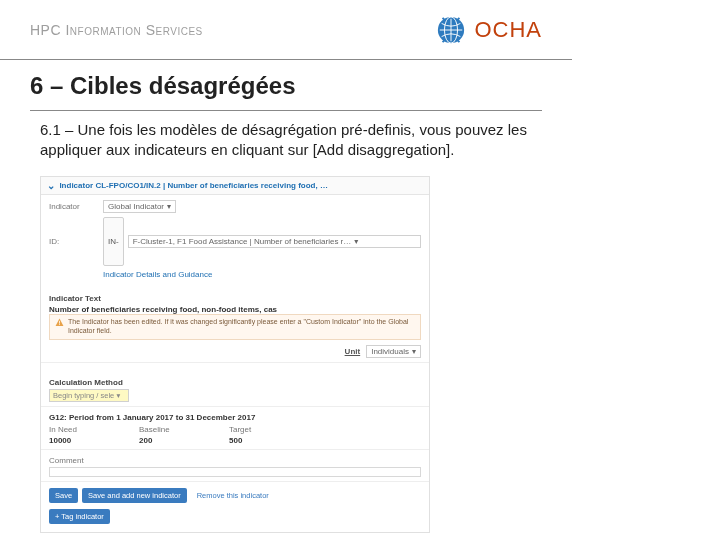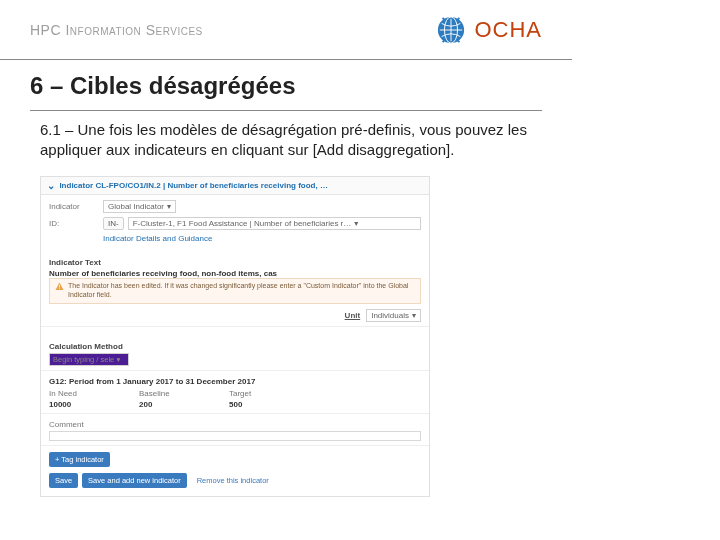--- a/index.html
+++ b/index.html
@@ -24,28 +24,28 @@
   .body-text { font-size: 15px; line-height: 1.35; }
 
   
   .shot { position: absolute; top: 176px; left: 40px; width: 390px; border: 1px solid #e0e0e0; font-size: 8px; font-family: Arial, sans-serif; color: #555; background: #fff; }
   .shot-bar { background: #fafafa; border-bottom: 1px solid #e5e5e5; padding: 3px 6px; display: flex; align-items: center; gap: 4px; }
   .chev { color: #1f6fb2; font-weight: bold; font-size: 10px; }
   .shot-bar-label { color: #1f6fb2; font-weight: bold; }
   .pad { padding: 5px 8px 8px 8px; }
   .row { display: flex; align-items: center; gap: 4px; margin-bottom: 4px; }
   .lbl { min-width: 50px; color: #777; }
-  .pill { display: inline-flex; align-items: center; border: 1px solid #d0d0d0; background: #fafafa; border-radius: 2px; padding: 1px 4px; gap: 3px; color: #555; }
+  .pill { display: inline-flex; align-items: center; border: 1px solid #d0d0d0; background: #fafafa; border-radius: 2px; padding: 19px 4px; gap: 3px; color: #555; }
   .link { color: #1f6fb2; }
   .section-label { font-weight: bold; color: #444; margin: 15px 0 2px 0; }
   .thinline { border-top: 1px solid #eee; margin: 4px -8px; }
   .warn { background: #fff7ef; border: 1px solid #f0d9c0; padding: 3px 5px; display: flex; gap: 4px; align-items: flex-start; color: #7a5a3a; font-size: 7px; line-height: 1.25; }
   .warn-ic { width: 9px; height: 9px; flex: none; }
   .unit-row { display: flex; justify-content: flex-end; gap: 6px; align-items: center; margin-top: 5px; font-size: 8px; }
-  .tinput { border: 1px solid #d0d0d0; background: #4c1d95; padding: 1px 3px; font-size: 7.5px; color: #888; display: inline-block; min-width: 80px; }
+  .tinput { border: 1px solid #d0d0d0; background: #fef9c3; padding: 1px 3px; font-size: 7.5px; color: #888; display: inline-block; min-width: 80px; }
   .g12-head { font-weight: bold; color: #333; margin-top: 6px; font-size: 8px; }
   .g12 { display: flex; gap: 30px; margin-top: 3px; }
   .g12 .col { min-width: 60px; }
   .g12 .col .h { color: #777; margin-bottom: 2px; }
   .g12 .col .v { font-weight: bold; color: #333; }
   .cmt-row { margin-top: 6px; }
   .cmt-row .lbl2 { color: #777; margin-bottom: 2px; }
   .cmt-row .box { border: 1px solid #d8d8d8; height: 10px; background: #fff; }
   .btn { display: inline-block; padding: 3px 6px; font-size: 7.5px; color: #fff; border-radius: 2px; }
   .btn-green { background: #6aaa3a; }
@@ -165,26 +165,26 @@
 
       <div class="cmt-row">
         <div class="lbl2">Comment</div>
         <div class="box" title="Comments"></div>
       </div>
 
       <div class="thinline"></div>
 
 
       <div class="btnrow">
-        <span class="btn btn-blue">+ Tag indicator</span>
+        <span class="btn btn-blue">Save</span>
+        <span class="btn btn-blue">Save and add new indicator</span>
+        <span class="btn btn-txt">Remove this indicator</span>
       </div>
 
       <div class="btnrow">
-        <span class="btn btn-blue">Save</span>
-        <span class="btn btn-blue">Save and add new indicator</span>
-        <span class="btn btn-txt">Remove this indicator</span>
+        <span class="btn btn-blue">+ Tag indicator</span>
       </div>
 
     </div>
   </div>
 
 
 </div>
 
 </body></html>

